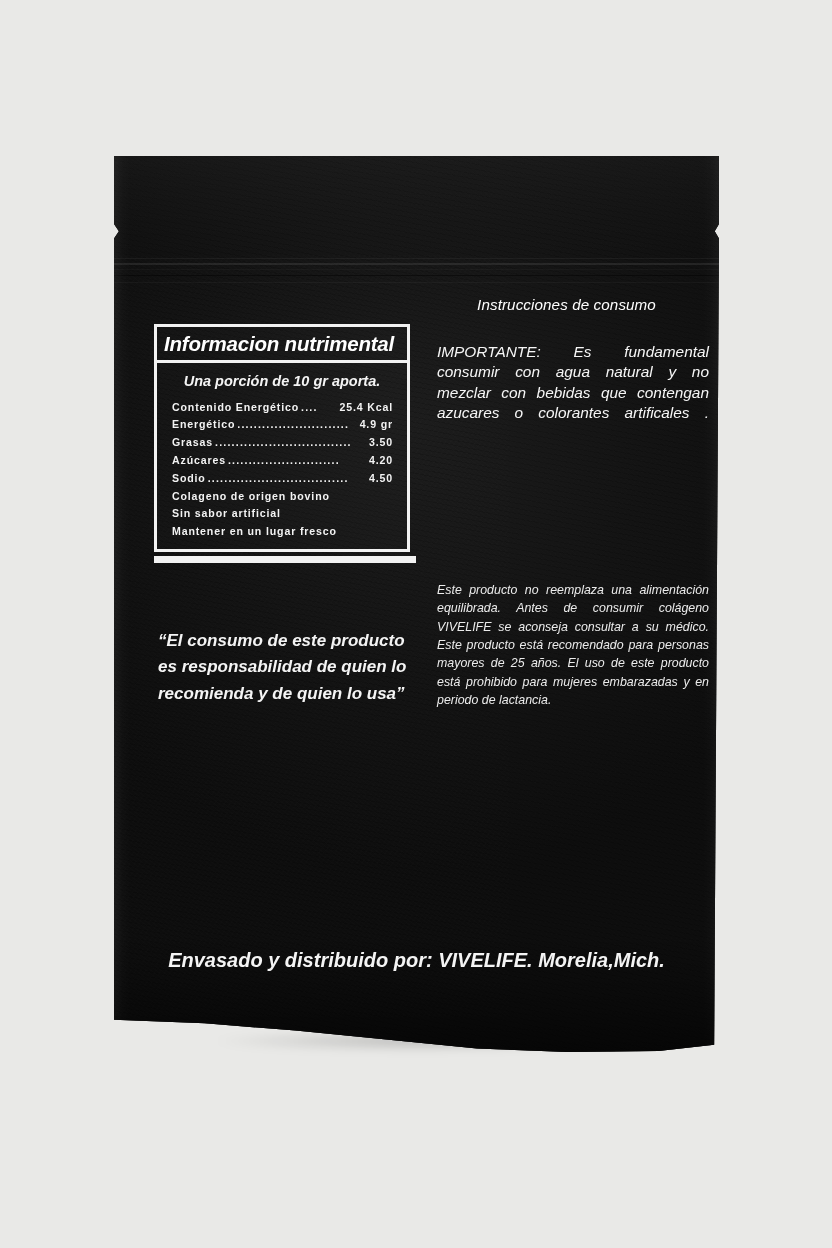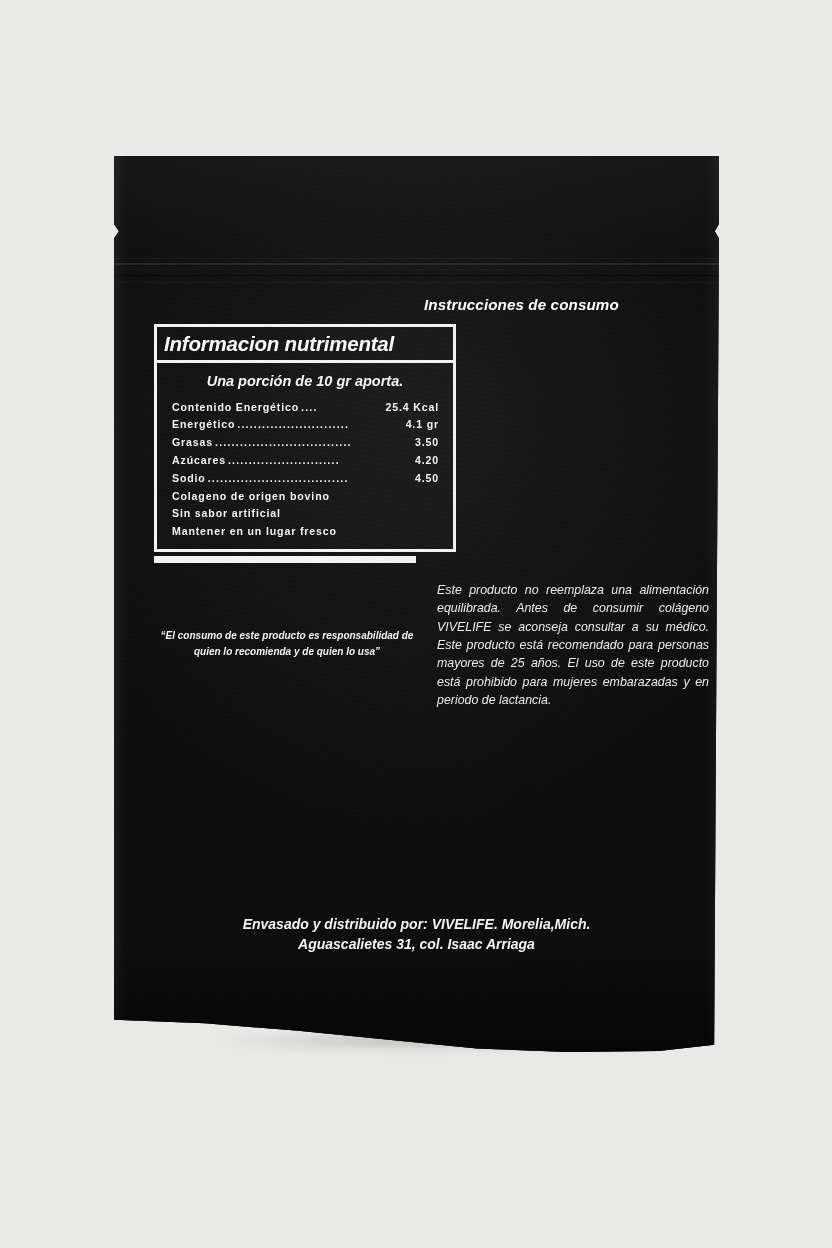--- a/index.html
+++ b/index.html
@@ -108,21 +108,21 @@
   .content {
     position:absolute;
     left:0; top:0; right:0; bottom:0;
     color:#fff;
   }
 
   
   .nutri-box {
     position:absolute;
     left:40px; top:168px;
-    width:302px;
+    width:256px;
     border:3px solid #f2f2f2;
     padding:0 0 9px 0;
     background:rgba(255,255,255,.012);
   }
   .nutri-title {
     font-size:20.5px;
     font-weight:700;
     font-style:italic;
     letter-spacing:-.2px;
     white-space:nowrap;
@@ -174,36 +174,35 @@
     left:40px; top:400px;
     width:262px; height:7px;
     background:#f2f2f2;
   }
 
   
   .quote {
     position:absolute;
     left:44px; top:472px;
     width:258px;
-    text-align:center;
     font-style:italic;
     font-weight:600;
-    font-size:10px;
+    font-size:17px;
     line-height:1.55;
     color:#f4f4f4;
   }
 
   
   .instr-head {
     position:absolute;
     left:310px; top:140px;
     width:285px;
-    text-align:left;
+    text-align:center;
     font-size:15.2px;
-    font-weight:700;
+    font-weight:400;
     font-style:italic;
     color:#fff;
     letter-spacing:.1px;
   }
   .instr-body {
     position:absolute;
     left:323px; top:186px;
     width:272px;
     font-size:15.4px;
     font-style:italic;
@@ -226,26 +225,26 @@
     font-weight:400;
     line-height:1.48;
     color:#ececec;
     text-align:justify;
     text-justify:inter-word;
   }
 
   
   .footer-addr {
     position:absolute;
-    left:40px; top:758px;
+    left:40px; top:790px;
     width:525px;
     text-align:center;
     font-style:italic;
     font-weight:600;
-    font-size:14px;
+    font-size:20px;
     line-height:1.45;
     color:#f4f4f4;
   }
   .footer-cad {
     position:absolute;
     left:44px; top:827px;
     font-style:italic;
     font-weight:600;
     font-size:15.3px;
     color:#f4f4f4;
@@ -281,21 +280,21 @@
         <div class="nutri-serving">Una porción de 10 gr aporta.</div>
         <div class="nutri-rows" id="nutri-rows">
             <div class="nrow">
               <span class="lab">Contenido Energético</span>
               <span class="dots">....</span>
               <span class="val">25.4 Kcal</span>
             </div>
             <div class="nrow">
               <span class="lab">Energético</span>
               <span class="dots">...........................</span>
-              <span class="val">4.1 gr</span>
+              <span class="val">4.9 gr</span>
             </div>
             <div class="nrow">
               <span class="lab">Grasas</span>
               <span class="dots">.................................</span>
               <span class="val">3.50</span>
             </div>
             <div class="nrow">
               <span class="lab">Azúcares</span>
               <span class="dots">...........................</span>
               <span class="val">4.20</span>
@@ -315,25 +314,25 @@
               <span class="lab">Mantener en un lugar fresco</span>
             </div>
           </div>
       </div>
       <div class="nutri-bottombar"></div>
 
       <div class="quote">“El consumo de este producto es responsabilidad de quien lo recomienda y de quien lo usa”</div>
 
       <div class="instr-head">Instrucciones de consumo</div>
       <div class="instr-body" id="instr-body">
+          <p class="last">IMPORTANTE: Es fundamental consumir con agua natural y no mezclar con bebidas que contengan azucares o colorantes artificales .</p>
         </div>
 
       <div class="disclaimer">Este producto no reemplaza una alimentación equilibrada. Antes de consumir colágeno VIVELIFE se aconseja consultar a su médico. Este producto está recomendado para personas mayores de 25 años. El uso de este producto está prohibido para mujeres embarazadas y en periodo de lactancia.</div>
 
       <div class="footer-addr">
         <div>Envasado y distribuido por: VIVELIFE. Morelia,Mich.</div>
-        <div>Aguascalietes 31, col. Isaac Arriaga</div>
       </div>
       <div class="footer-cad">Cad. 20/05/2026</div>
 
     </div>
   </div>
 </div>
 
 </body></html>

